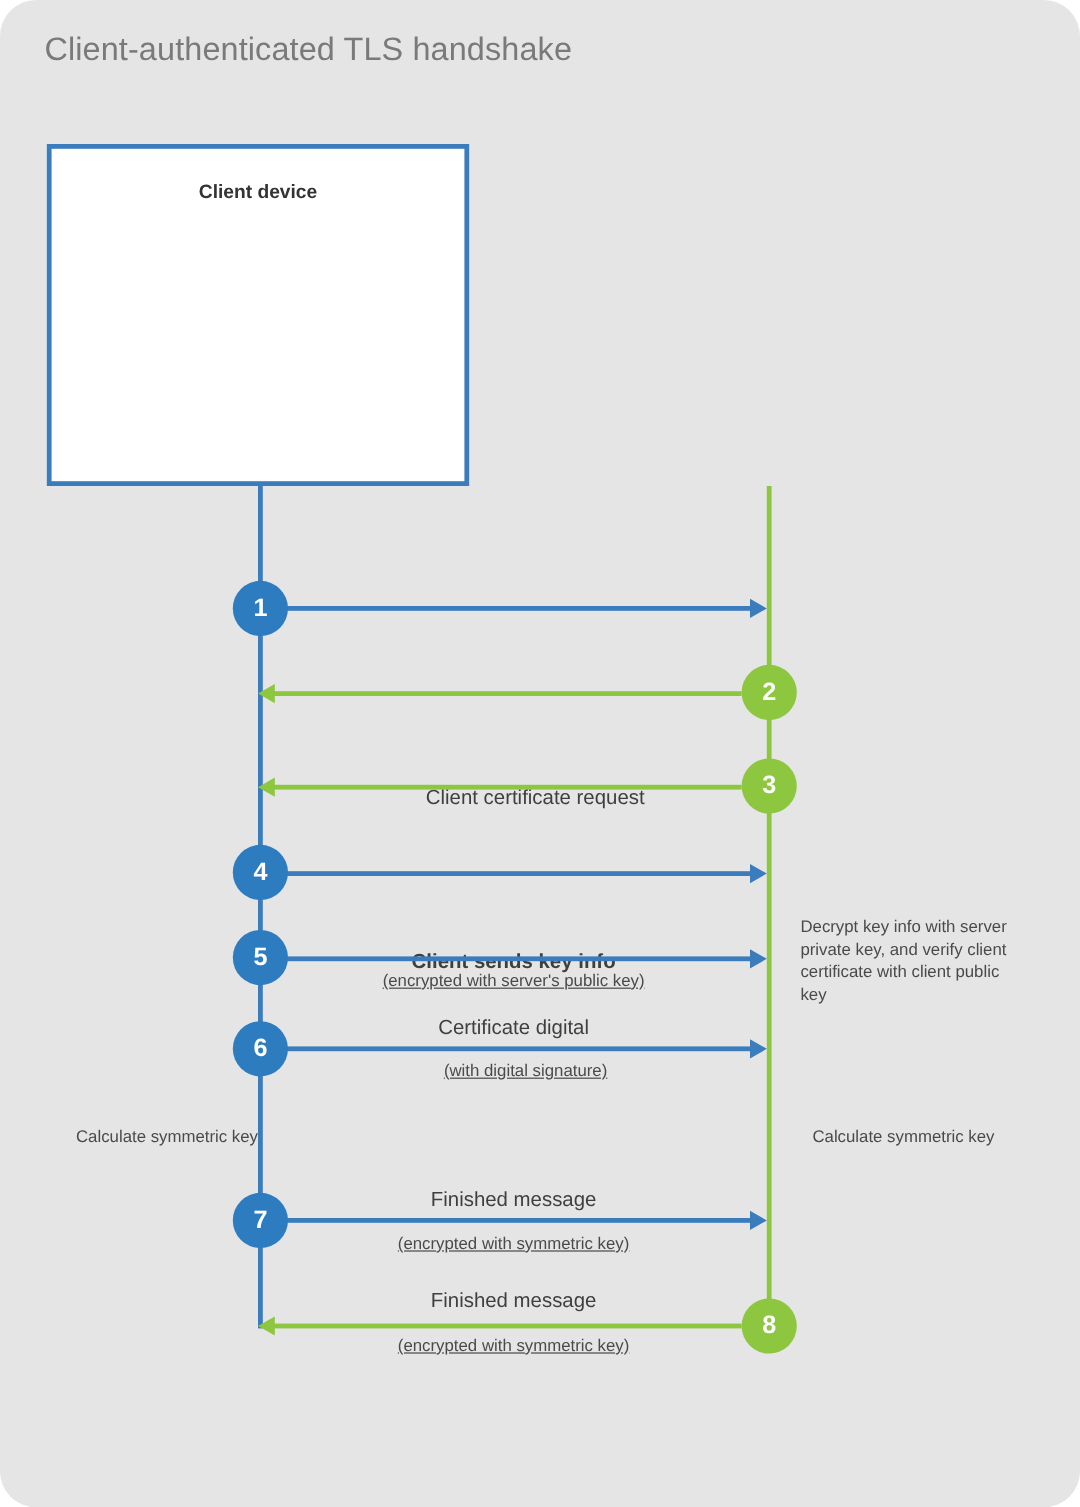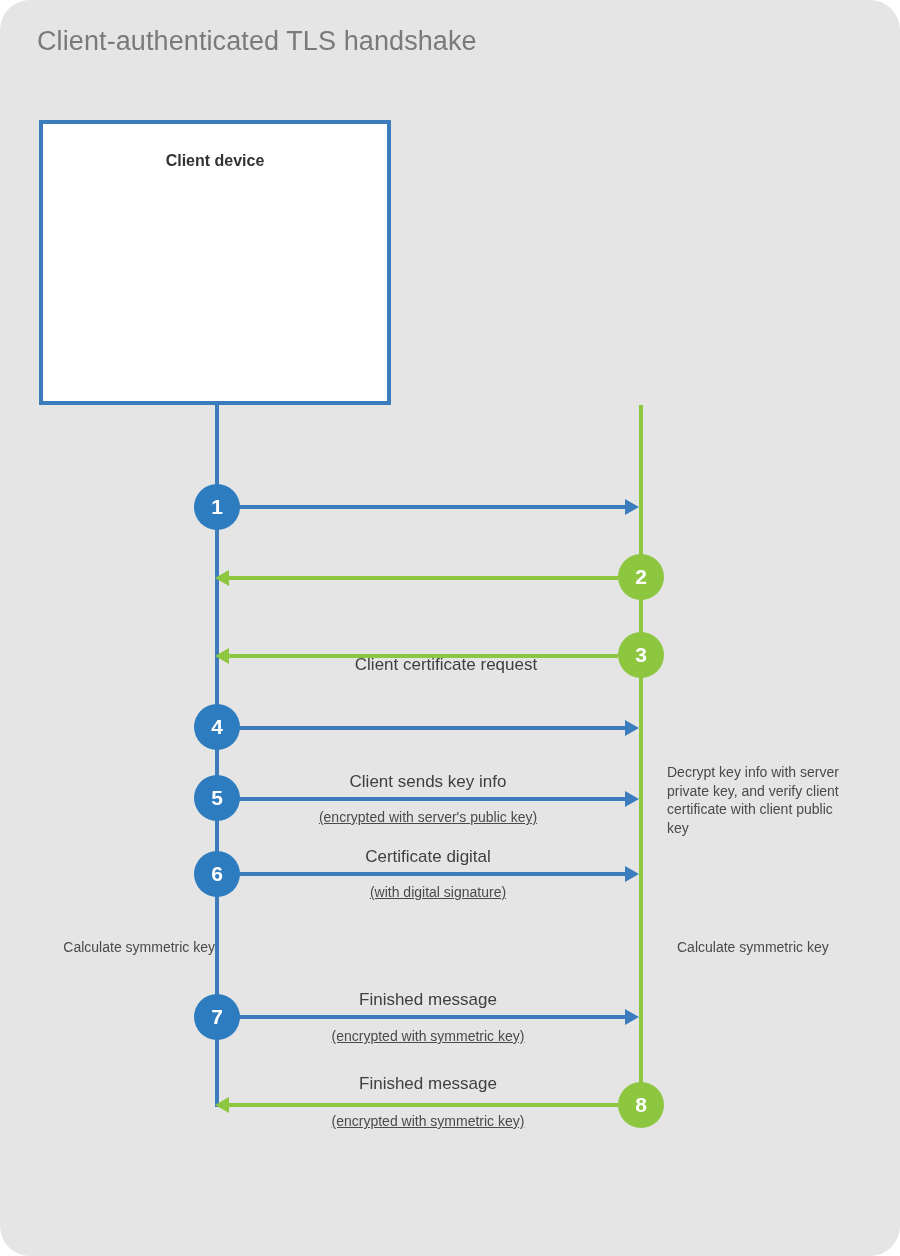--- a/index.html
+++ b/index.html
@@ -213,21 +213,21 @@
   <div class="msg green to-left" style="left:228px; top:654px; width:390px;">
       <span class="head"></span>
     </div>
   <div class="step-circle green" style="left:618px; top:632px;">3</div>
 
   <div class="msg blue to-right" style="left:228px; top:726px; width:398px;">
       <span class="head"></span>
     </div>
   <div class="step-circle blue" style="left:194px; top:704px;">4</div>
 
-  <div class="msg-label" style="left:238px; top:772px; width:380px;">Client sends key info</div>
+  <div class="msg-label" style="left:238px; top:792px; width:380px;font-weight:bold;">Client sends key info</div>
   <div class="msg blue to-right" style="left:228px; top:797px; width:398px;">
       <span class="head"></span>
     </div>
   <div class="msg-sublabel" style="left:238px; top:809px; width:380px;">(encrypted with server's public key)</div>
   <div class="step-circle blue" style="left:194px; top:775px;">5</div>
 
   <div class="msg-label" style="left:238px; top:847px; width:380px;">Certificate digital</div>
   <div class="msg blue to-right" style="left:228px; top:872px; width:398px;">
       <span class="head"></span>
     </div>

